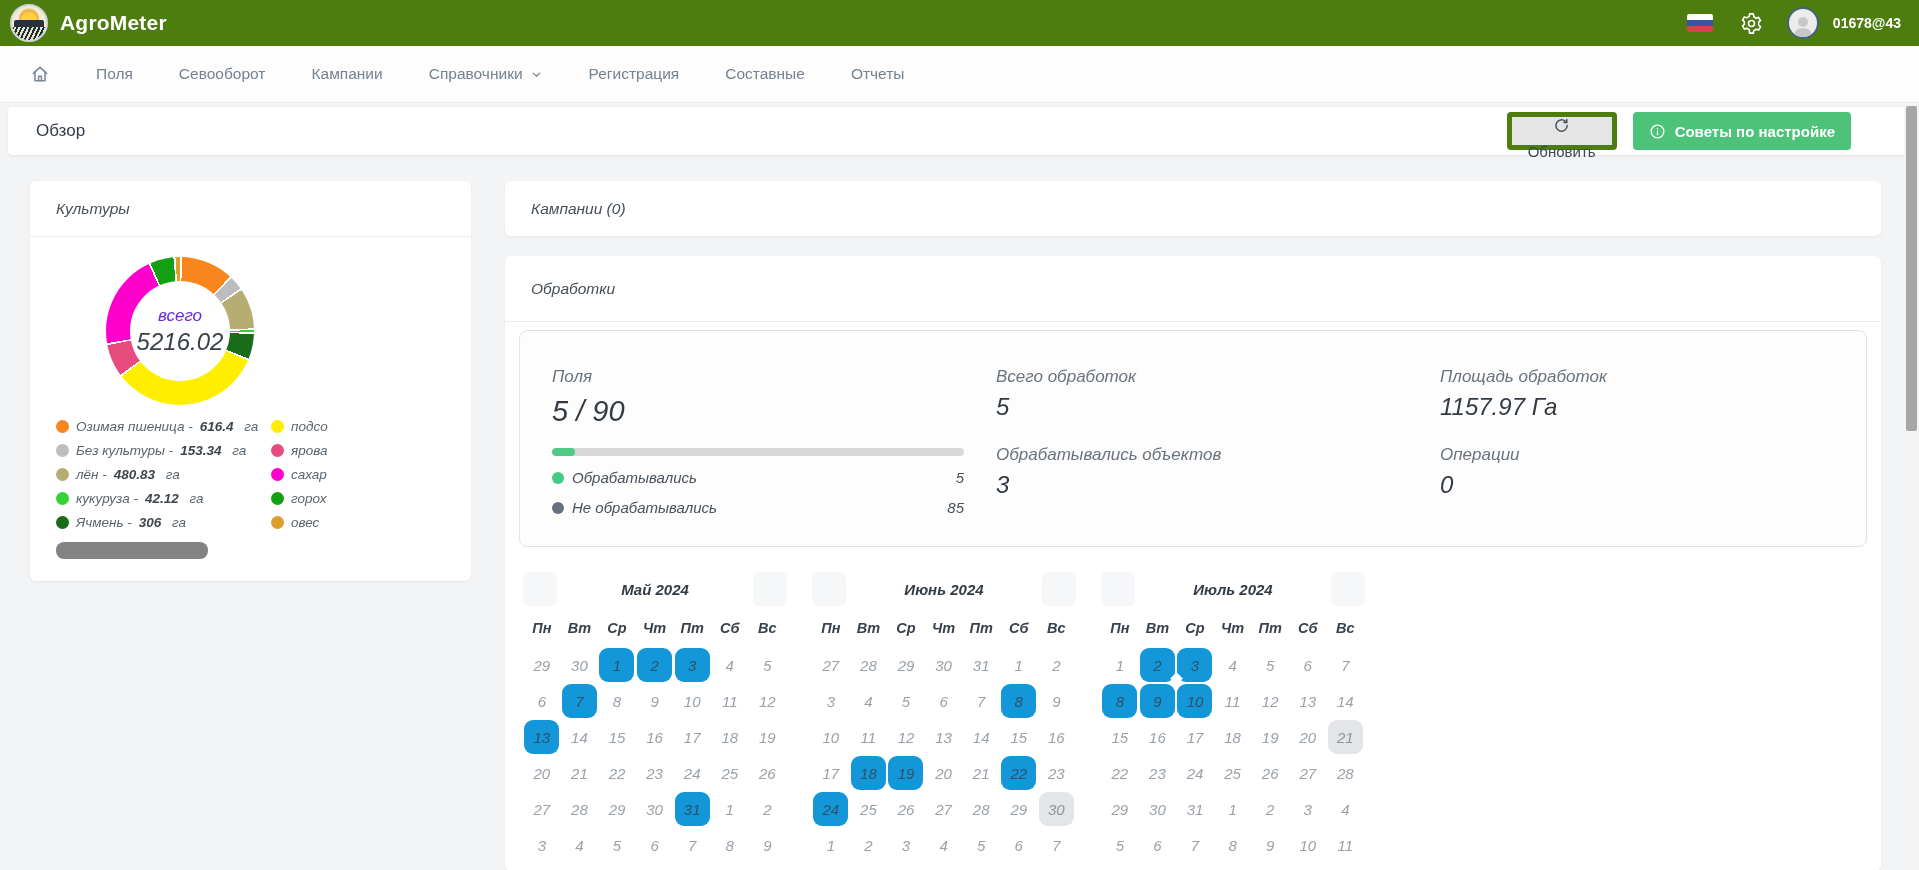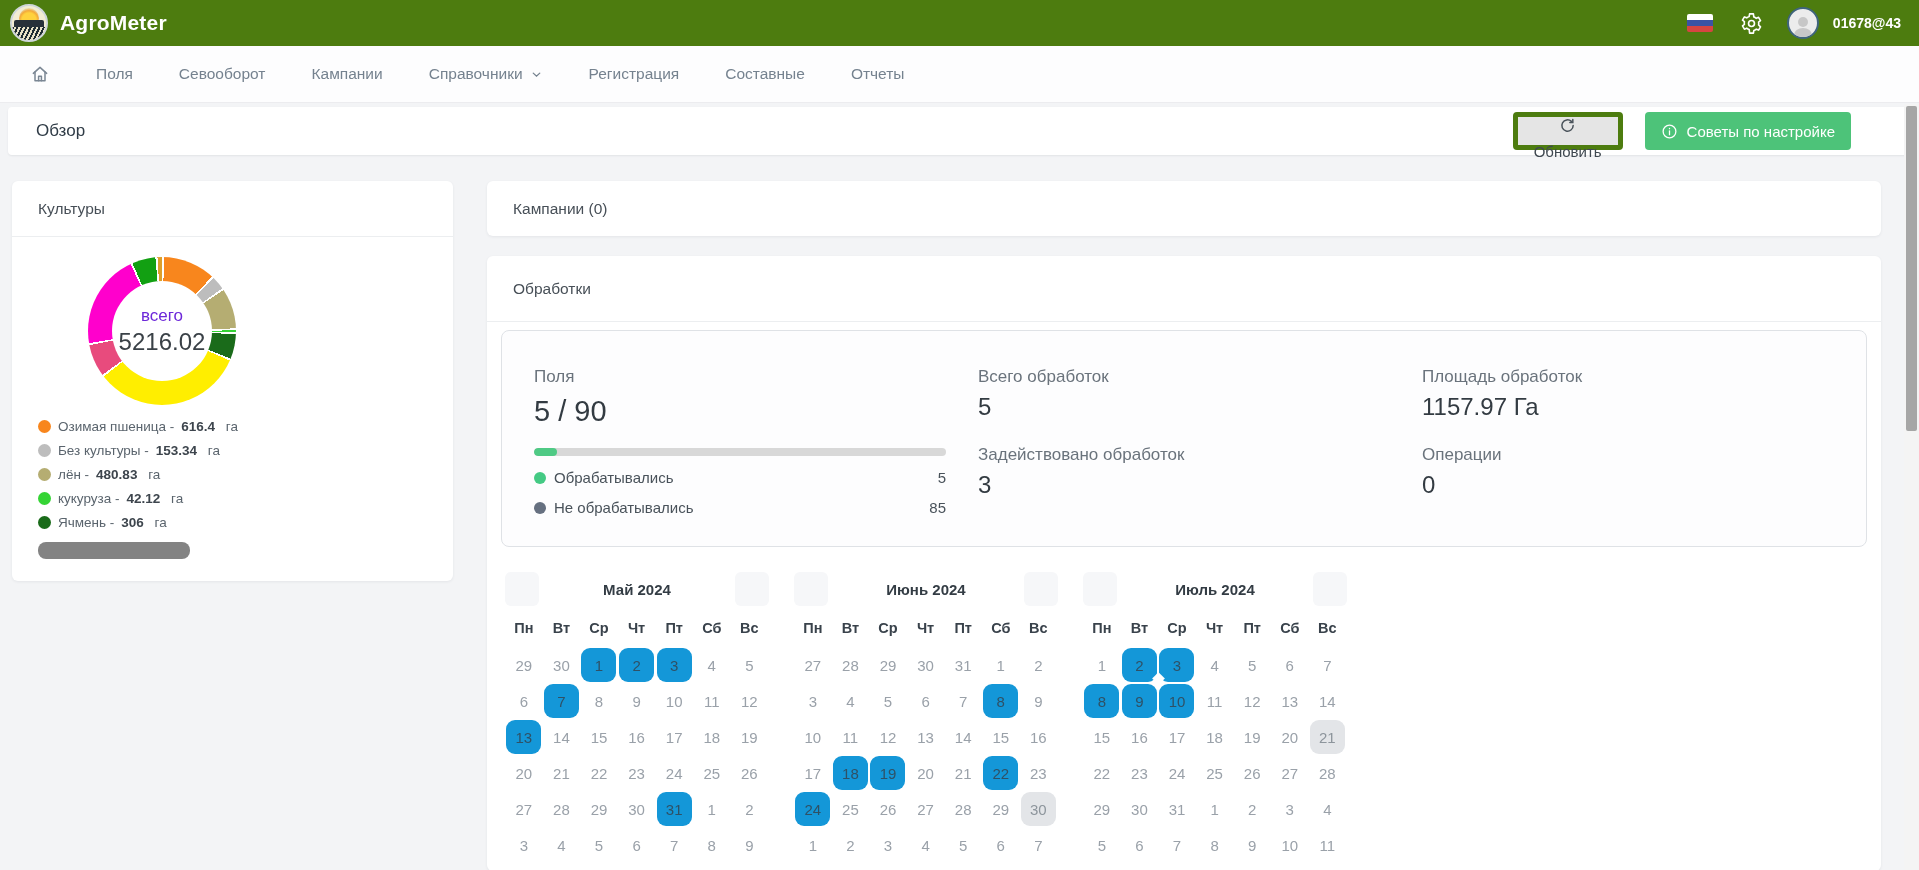--- a/index.html
+++ b/index.html
@@ -27,24 +27,24 @@
   .nav-home { display:flex; align-items:center; cursor:pointer; }
   .nav-item { color:#75828f; font-size:15.5px; cursor:pointer; display:flex; align-items:center; gap:7px; white-space:nowrap; }
 
   
   .titlebar { margin:4px 8px 0 8px; height:48px; background:#ffffff; border-radius:4px; box-shadow:0 1px 2px rgba(30,40,50,.08);
               display:flex; align-items:center; padding:0 60px 0 28px; }
   .page-title { font-size:17px; color:#2f3b46; }
   .titlebar .spacer { flex:1; }
   .btn { height:38px; border-radius:4px; display:inline-flex; align-items:center; gap:9px; padding:0 16px; font-size:15px; cursor:pointer; }
   .btn-refresh { background:#e5e5e5; border:5px solid #4d7c0f; color:#3f4850;flex-direction:column; }
-  .btn-tips { border:none; color:#ffffff; margin-left:22px; }
-
-  
-  .content { display:flex; align-items:flex-start; gap:34px; padding:26px 38px 0 12px; }
+  .btn-tips { border:none; color:#ffffff; margin-left:16px;font-weight:bold; }
+
+  
+  .content { display:flex; align-items:flex-start; gap:34px; padding:26px 38px 0 30px;font-style:italic; }
   .card { background:#ffffff; border-radius:6px; box-shadow:0 1px 3px rgba(30,40,50,.07); }
   .card-header { font-size:15.5px; color:#474f57; padding:0 26px; display:flex; align-items:center; }
   .crops-card { width:441px; flex-shrink:0; }
   .crops-card .card-header { height:56px; border-bottom:1px solid #eceef0; }
 
   
   .donut-wrap { position:relative; width:148px; height:148px; margin:20px 0 0 76px; }
   .donut { width:148px; height:148px; border-radius:50%; }
   .donut-hole { position:absolute; left:24px; top:24px; width:100px; height:100px; border-radius:50%; background:#ffffff;
                 display:flex; flex-direction:column; align-items:center; justify-content:center; }
@@ -230,20 +230,42 @@
             <span class="legend-val">42.12</span>
             <span>&nbsp;га</span>
           </div>
           <div class="legend-item">
             <span class="legend-dot" style="background: rgb(26, 107, 26);"></span>
             <span>Ячмень - </span>
             <span class="legend-val">306</span>
             <span>&nbsp;га</span>
           </div>
         </div>
+      <div class="legend-col right" id="legend-right">
+          <div class="legend-item">
+            <span class="legend-dot" style="background: rgb(255, 238, 0);"></span>
+            <span>подсо</span>
+          </div>
+          <div class="legend-item">
+            <span class="legend-dot" style="background: rgb(232, 75, 125);"></span>
+            <span>ярова</span>
+          </div>
+          <div class="legend-item">
+            <span class="legend-dot" style="background: rgb(255, 0, 204);"></span>
+            <span>сахар</span>
+          </div>
+          <div class="legend-item">
+            <span class="legend-dot" style="background: rgb(18, 160, 18);"></span>
+            <span>горох</span>
+          </div>
+          <div class="legend-item">
+            <span class="legend-dot" style="background: rgb(221, 159, 43);"></span>
+            <span>овес</span>
+          </div>
+        </div>
     </div>
     <div class="hscroll-thumb"></div>
   </div>
 
   <div class="right-col">
 
     <div class="card campaigns-card">
       <div class="card-header">Кампании (0)</div>
     </div>
 
@@ -268,21 +290,21 @@
               <span class="dot" id="dot-untreated" style="background: rgb(102, 112, 128);"></span>
               <span>Не обрабатывались</span>
               <span class="pl-val">85</span>
             </div>
           </div>
 
           <div>
             <div class="stat-label">Всего обработок</div>
             <div class="stat-value">5</div>
             <div class="stat-second">
-              <div class="stat-label">Задействовано обработок</div>
+              <div class="stat-label">Обрабатывались объектов</div>
               <div class="stat-value">3</div>
             </div>
           </div>
 
           <div>
             <div class="stat-label">Площадь обработок</div>
             <div class="stat-value">1157.97 Га</div>
             <div class="stat-second">
               <div class="stat-label">Операции</div>
               <div class="stat-value">0</div>

